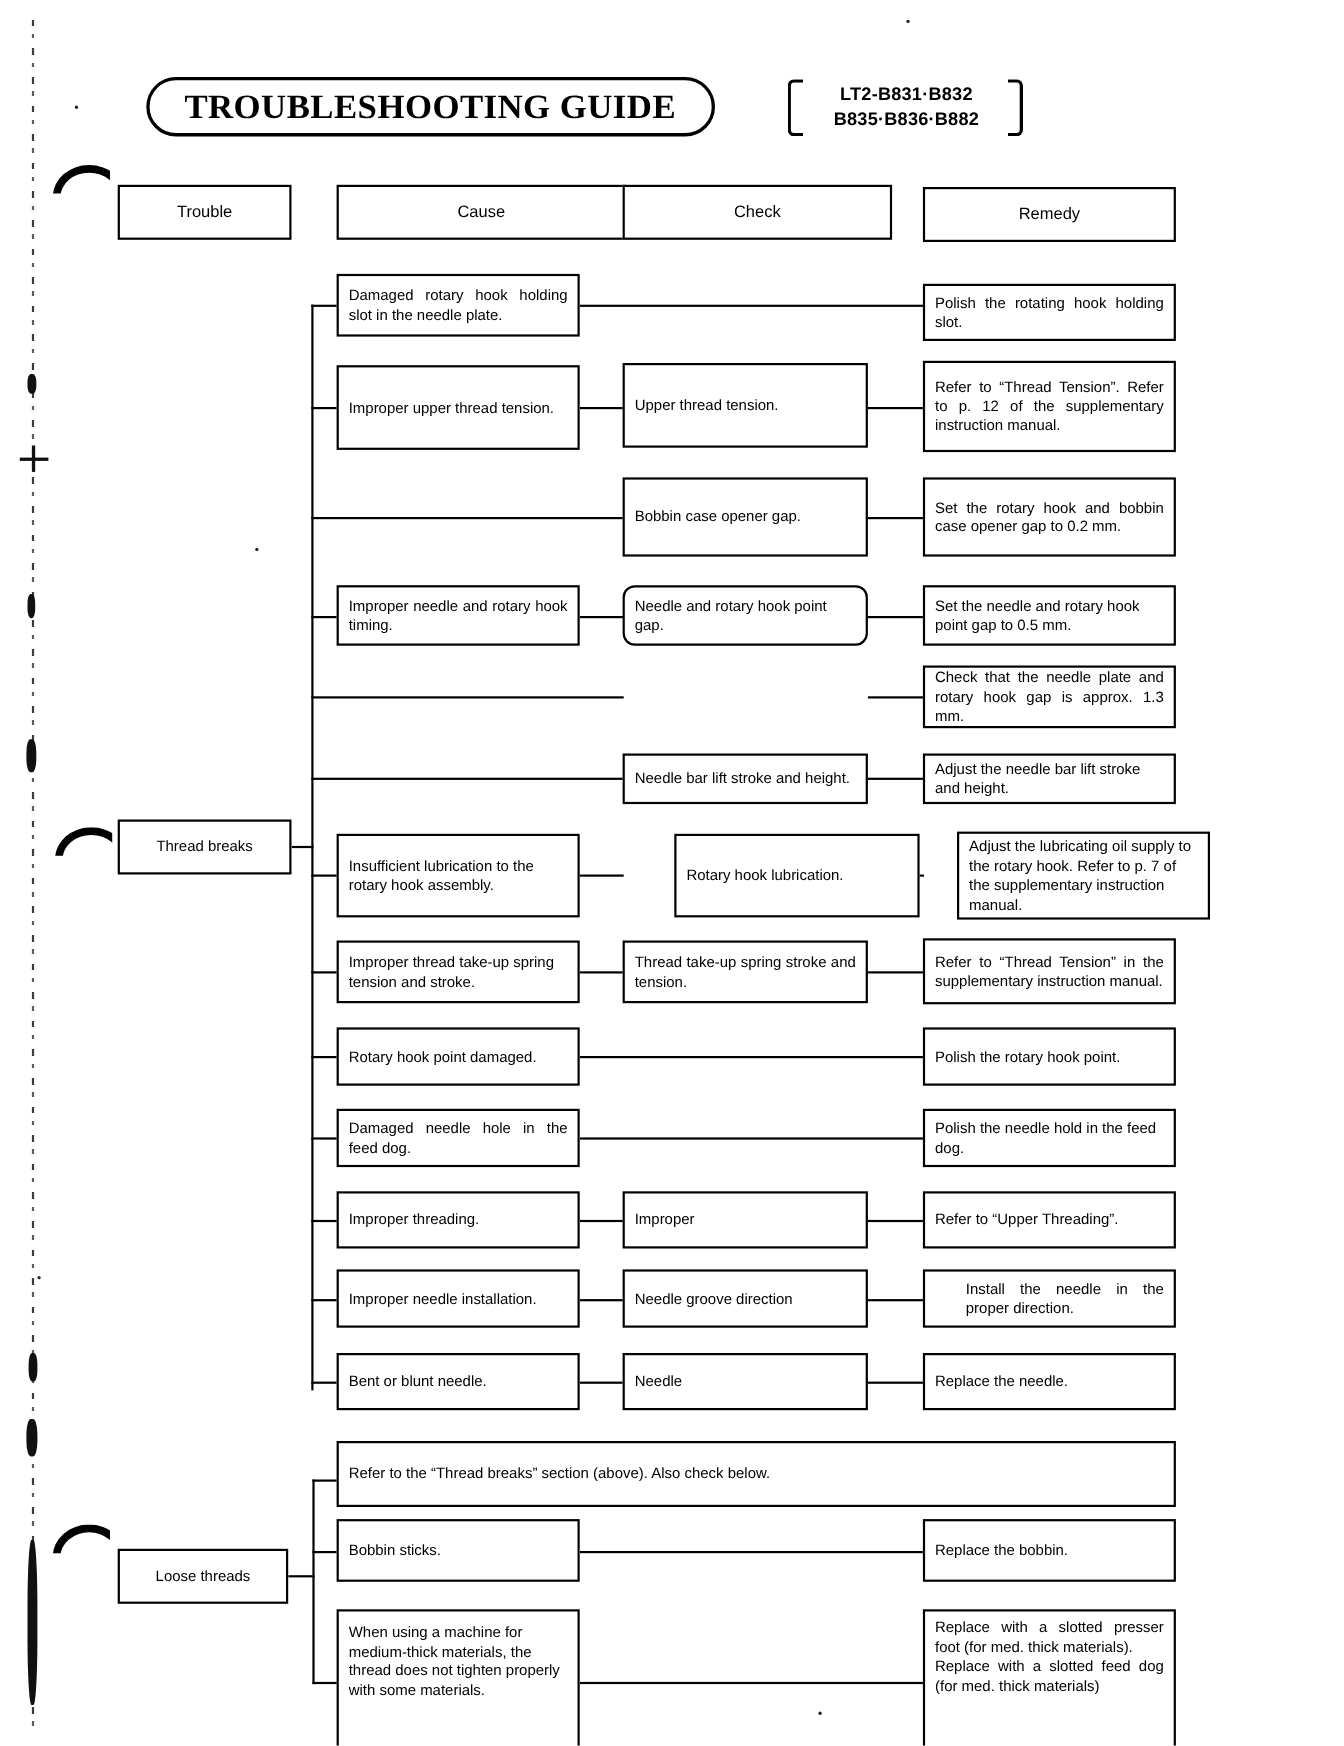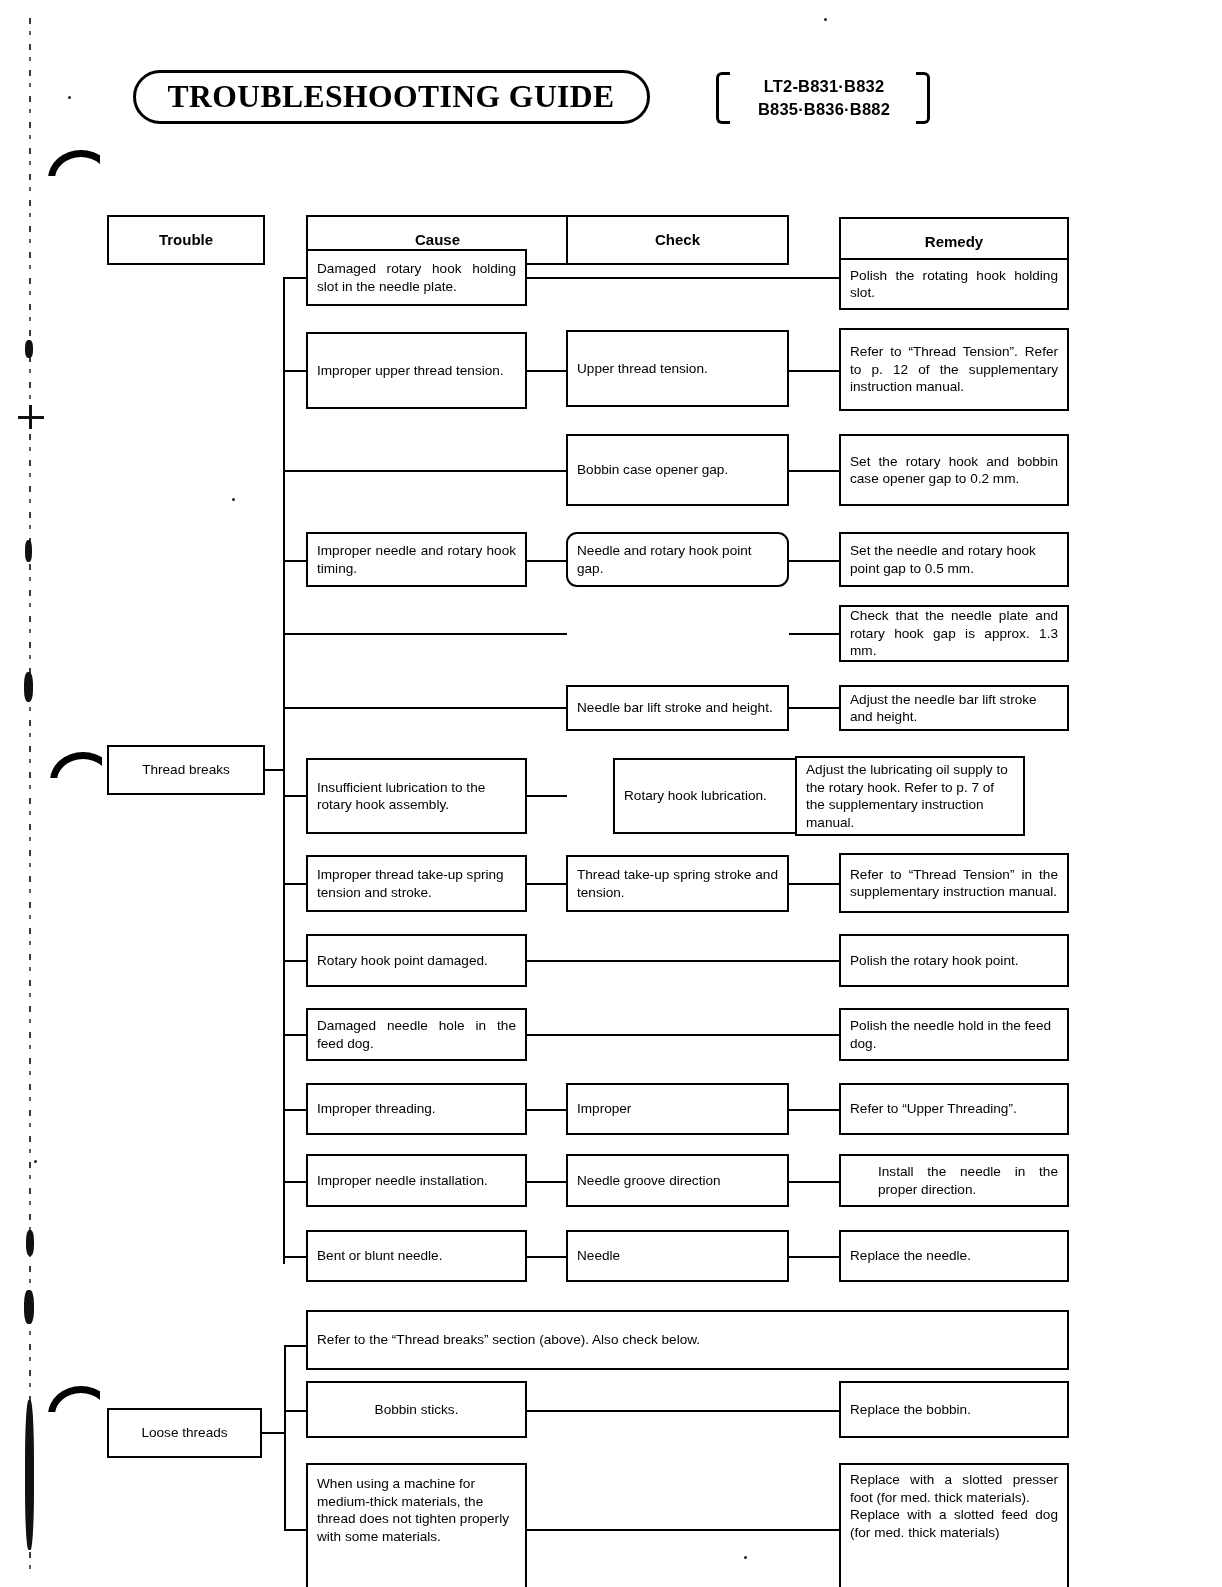--- a/index.html
+++ b/index.html
@@ -112,25 +112,24 @@
     font-size:13.6px;
     line-height:17.5px;
     padding:5px 9px;
     display:flex;
     align-items:center;
     z-index:3;
   }
   .box .txt{width:100%;}
   .box.center{justify-content:center;text-align:center;}
   .box.head{
-    font-weight:bold;
+    font-weight:normal;
     font-size:15px;
     justify-content:center;
     text-align:center;
-    margin-top:47px;
   }
   .box.just .txt{text-align:justify;text-align-last:left;}
 
   
   .hline{position:absolute;height:2px;background:#000;z-index:1;}
   .vline{position:absolute;width:2px;background:#000;z-index:1;}
 </style>
 </head>
 <body>
 
@@ -166,21 +165,21 @@
       <div>B835·B836·B882</div>
     </div>
   </div>
 
   <div class="box head" style="left:107px;top:168px;width:158px;height:50px;">
     <span class="txt">Trouble</span>
   </div>
   <div class="box head" style="left:306px;top:168px;width:263px;height:50px;justify-content:flex-end;">
     <span class="txt">Cause</span>
   </div>
-  <div class="box head" style="left:566px;top:168px;width:223px;height:50px;">
+  <div class="box head" style="left:566px;top:168px;width:245px;height:50px;">
     <span class="txt">Check</span>
   </div>
   <div class="box head" style="left:839px;top:170px;width:230px;height:50px;">
     <span class="txt">Remedy</span>
   </div>
 
   <div class="box center" style="left:107px;top:745px;width:158px;height:50px;">
     <span class="txt">Thread breaks</span>
   </div>
 
@@ -248,21 +247,21 @@
 
   <div class="box" style="left:306px;top:758px;width:221px;height:76px;">
     <span class="txt">Insufficient lubrication to the rotary hook assembly.</span>
   </div>
   <div class="hline" style="left:283px;top:795px;width:24px;"></div>
   <div class="hline" style="left:527px;top:795px;width:40px;"></div>
   <div class="box" style="left:566px;top:758px;width:223px;height:76px;margin-left:47px;">
     <span class="txt">Rotary hook lubrication.</span>
   </div>
   <div class="hline" style="left:789px;top:795px;width:51px;"></div>
-  <div class="box" style="left:795px;top:756px;width:230px;height:80px;">
+  <div class="box" style="left:870px;top:756px;width:230px;height:80px;">
     <span class="txt">Adjust the lubricating oil supply to the rotary hook. Refer to p. 7 of the supplementary instruction manual.</span>
   </div>
 
   <div class="box" style="left:306px;top:855px;width:221px;height:57px;">
     <span class="txt">Improper thread take-up spring tension and stroke.</span>
   </div>
   <div class="hline" style="left:283px;top:883px;width:24px;"></div>
   <div class="hline" style="left:527px;top:883px;width:40px;"></div>
   <div class="box just" style="left:566px;top:855px;width:223px;height:57px;">
     <span class="txt">Thread take-up spring stroke and tension.</span>
@@ -333,21 +332,21 @@
     <span class="txt">Loose threads</span>
   </div>
   <div class="hline" style="left:262px;top:1432px;width:24px;"></div>
   <div class="vline" style="left:284px;top:1345px;height:186px;"></div>
 
   <div class="box" style="left:306px;top:1310px;width:763px;height:60px;">
     <span class="txt">Refer to the “Thread breaks” section (above). Also check below.</span>
   </div>
   <div class="hline" style="left:284px;top:1345px;width:24px;"></div>
 
-  <div class="box" style="left:306px;top:1381px;width:221px;height:57px;text-align:center;">
+  <div class="box" style="left:306px;top:1381px;width:221px;height:57px;">
     <span class="txt">Bobbin sticks.</span>
   </div>
   <div class="hline" style="left:284px;top:1410px;width:24px;"></div>
   <div class="hline" style="left:527px;top:1410px;width:313px;"></div>
   <div class="box" style="left:839px;top:1381px;width:230px;height:57px;">
     <span class="txt">Replace the bobbin.</span>
   </div>
 
   <div class="box" style="left:306px;top:1463px;width:221px;height:145px;align-items:flex-start;padding-top:10px;">
     <span class="txt">When using a machine for medium-thick materials, the thread does not tighten properly with some materials.</span>

